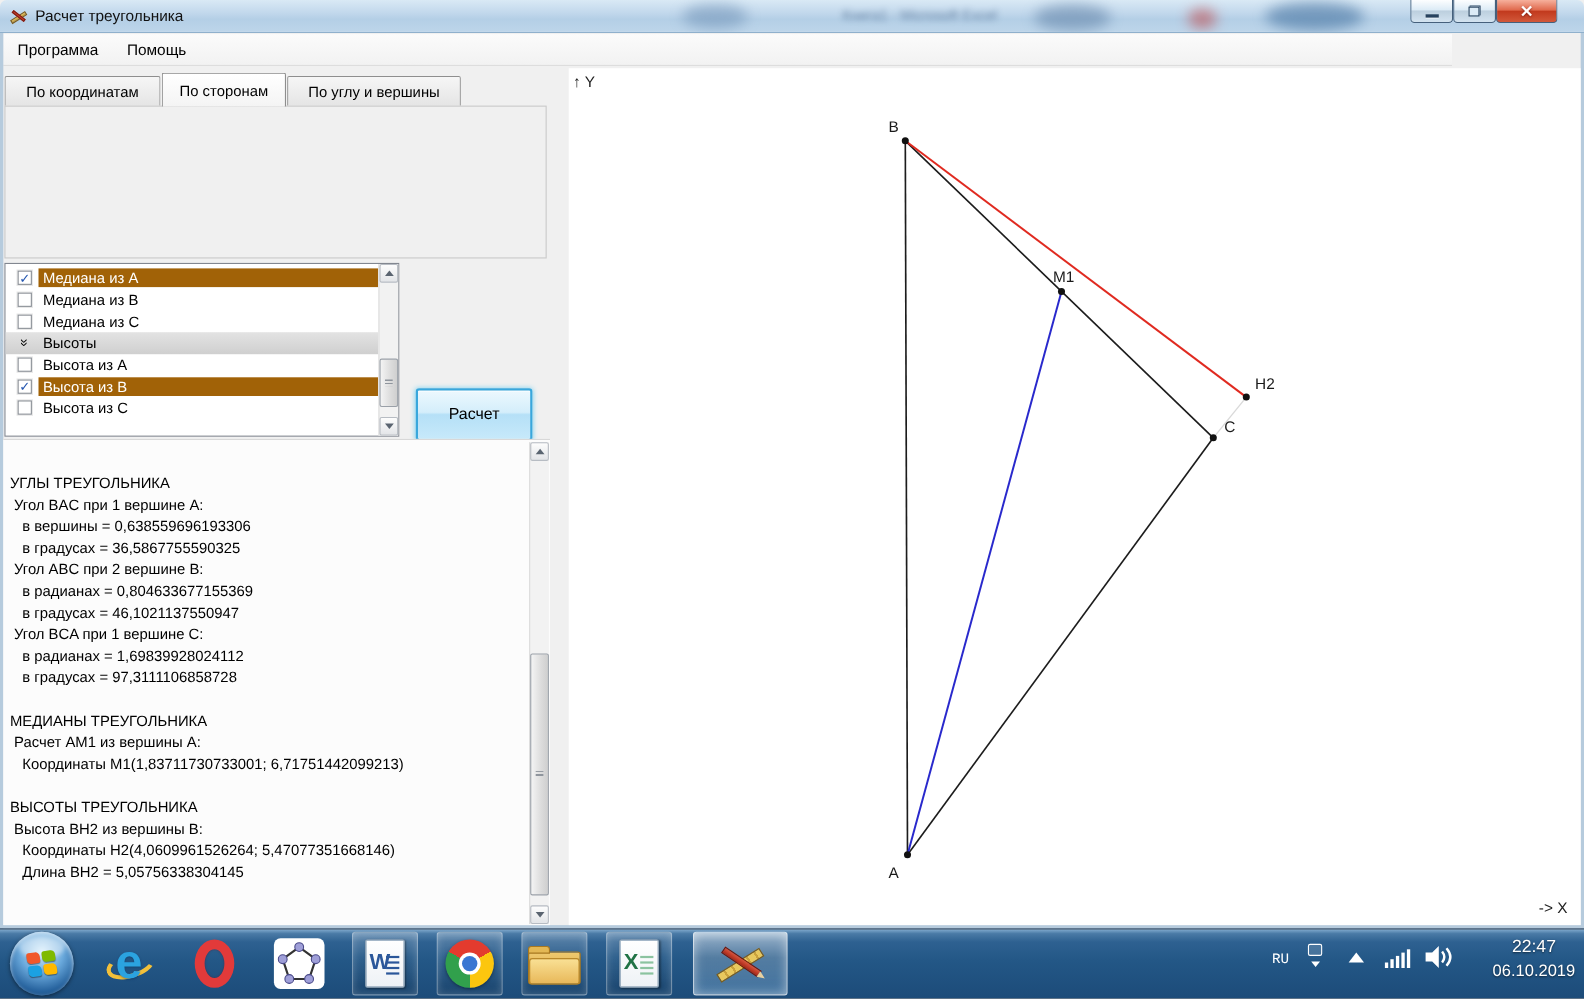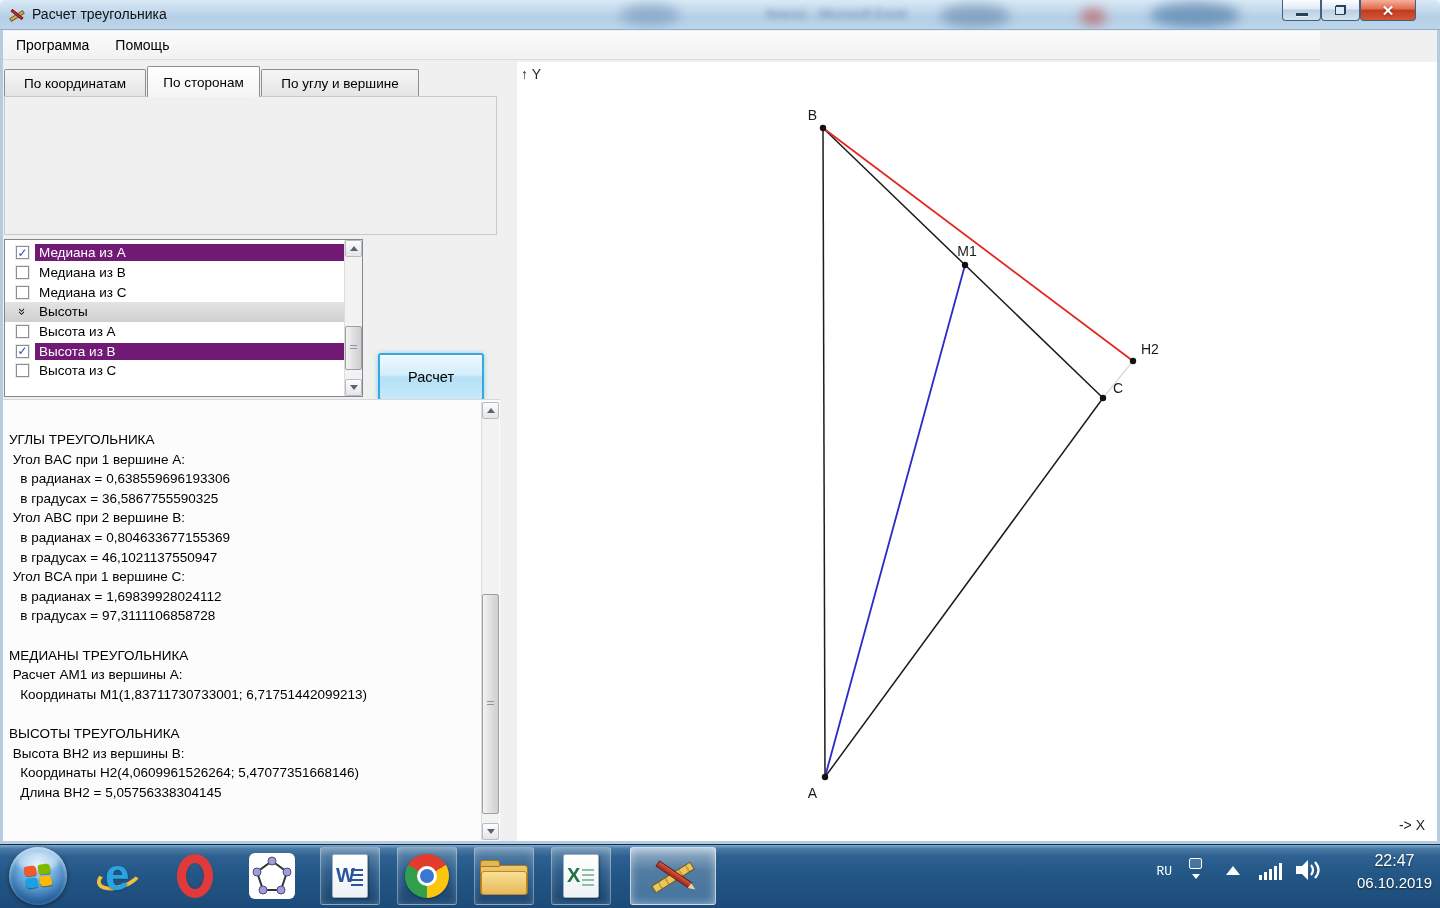--- a/index.html
+++ b/index.html
@@ -58,21 +58,21 @@
     background:linear-gradient(#ecf8fe 0%,#d4eefb 45%,#b5e0f7 50%,#c7e9fa 100%); }
 
   
   .listbox { position:absolute; left:4px; top:239px; width:359px; height:158px; border:1px solid #828790; background:#fff; display:flex; }
   .lb-items { flex:1; padding-top:3px; overflow:hidden; }
   .lb-row { display:flex; align-items:center; height:19.7px; }
   .lb-check { width:13px; height:13px; border:1px solid #8a8f96; background:#fff; margin:0 6px 0 11px;
     display:flex; align-items:center; justify-content:center; font-size:12px; line-height:1; color:#2456b0;
     box-shadow:0 0 0 1px #e8e8e8; flex:none; }
   .lb-label { flex:1; padding:1px 4px; white-space:nowrap; font-size:13.5px; }
-  .lb-row.sel .lb-label { background:#701a75; color:#fff; }
+  .lb-row.sel .lb-label { background:#a16207; color:#fff; }
   .lb-row.grp { background:linear-gradient(#e3e3e3,#cfcfcf); }
   .lb-chevron { width:13px; margin:0 6px 0 11px; font-size:13px; transform:rotate(90deg); display:inline-block; flex:none; text-align:center; }
   
   .sb-v { width:18px; background:#f2f2f2; border-left:1px solid #dcdcdc; position:relative; flex:none; }
   .sb-btn { position:absolute; left:0; width:17px; height:17px; background:linear-gradient(#fdfdfd,#e3e5e8); border:1px solid #b7bcc3; border-radius:2px;
     display:flex; align-items:center; justify-content:center; }
   .sb-tri-up { width:0; height:0; border-left:4px solid transparent; border-right:4px solid transparent; border-bottom:5px solid #5a6470; }
   .sb-tri-dn { width:0; height:0; border-left:4px solid transparent; border-right:4px solid transparent; border-top:5px solid #5a6470; }
   .sb-thumb { position:absolute; left:0; width:17px; background:linear-gradient(90deg,#f4f4f4,#dcdcdc 60%,#cfcfcf); border:1px solid #9aa0a8; border-radius:2px; }
   .sb-thumb::after { content:""; position:absolute; left:4px; right:4px; top:50%; height:6px; margin-top:-3px;
@@ -182,21 +182,21 @@
   <div class="menubar">
     <span class="menu-item">Программа</span>
     <span class="menu-item">Помощь</span>
   </div>
   <div class="frame-l"></div>
   <div class="frame-r"></div>
   <div class="frame-b"></div>
 
   <div class="tab" style="left:4px;top:69px;width:142px;height:28px;">По координатам</div>
   <div class="tab active" style="left:147px;top:66px;width:113px;height:31px;">По сторонам</div>
-  <div class="tab" style="left:261px;top:69px;width:158px;height:28px;">По углу и вершине</div>
+  <div class="tab" style="left:261px;top:69px;width:158px;height:28px;">По углу и вершины</div>
 
   <div class="tabpage"></div>
 
   <div class="fld-label" style="left:13px;top:113px;">Сторона BC (a) =</div>
   <input class="fld-input" style="left: 155px; top: 106px;" value="5,099019514">
   <div class="spin" style="left:340px;top:107px;">
     <div class="spin-btn">
         <i class="tri-up"></i>
       </div>
     <div class="spin-btn">
@@ -270,21 +270,21 @@
         </div>
     </div>
   </div>
 
   <div class="btn btn-calc" style="left:378px;top:337px;width:106px;height:48px;margin-top:16px;">Расчет</div>
 
   <div class="results">
     <div class="res-lines">
         <div class="res-line">УГЛЫ ТРЕУГОЛЬНИКА</div>
         <div class="res-line"> Угол BAC при 1 вершине A:</div>
-        <div class="res-line">   в радианах = 0,638559696193306</div>
+        <div class="res-line">   в вершины = 0,638559696193306</div>
         <div class="res-line">   в градусах = 36,5867755590325</div>
         <div class="res-line"> Угол ABC при 2 вершине B:</div>
         <div class="res-line">   в радианах = 0,804633677155369</div>
         <div class="res-line">   в градусах = 46,1021137550947</div>
         <div class="res-line"> Угол BCA при 1 вершине C:</div>
         <div class="res-line">   в радианах = 1,69839928024112</div>
         <div class="res-line">   в градусах = 97,3111106858728</div>
         <div class="res-line">&nbsp;</div>
         <div class="res-line">МЕДИАНЫ ТРЕУГОЛЬНИКА</div>
         <div class="res-line"> Расчет AM1 из вершины A:</div>

